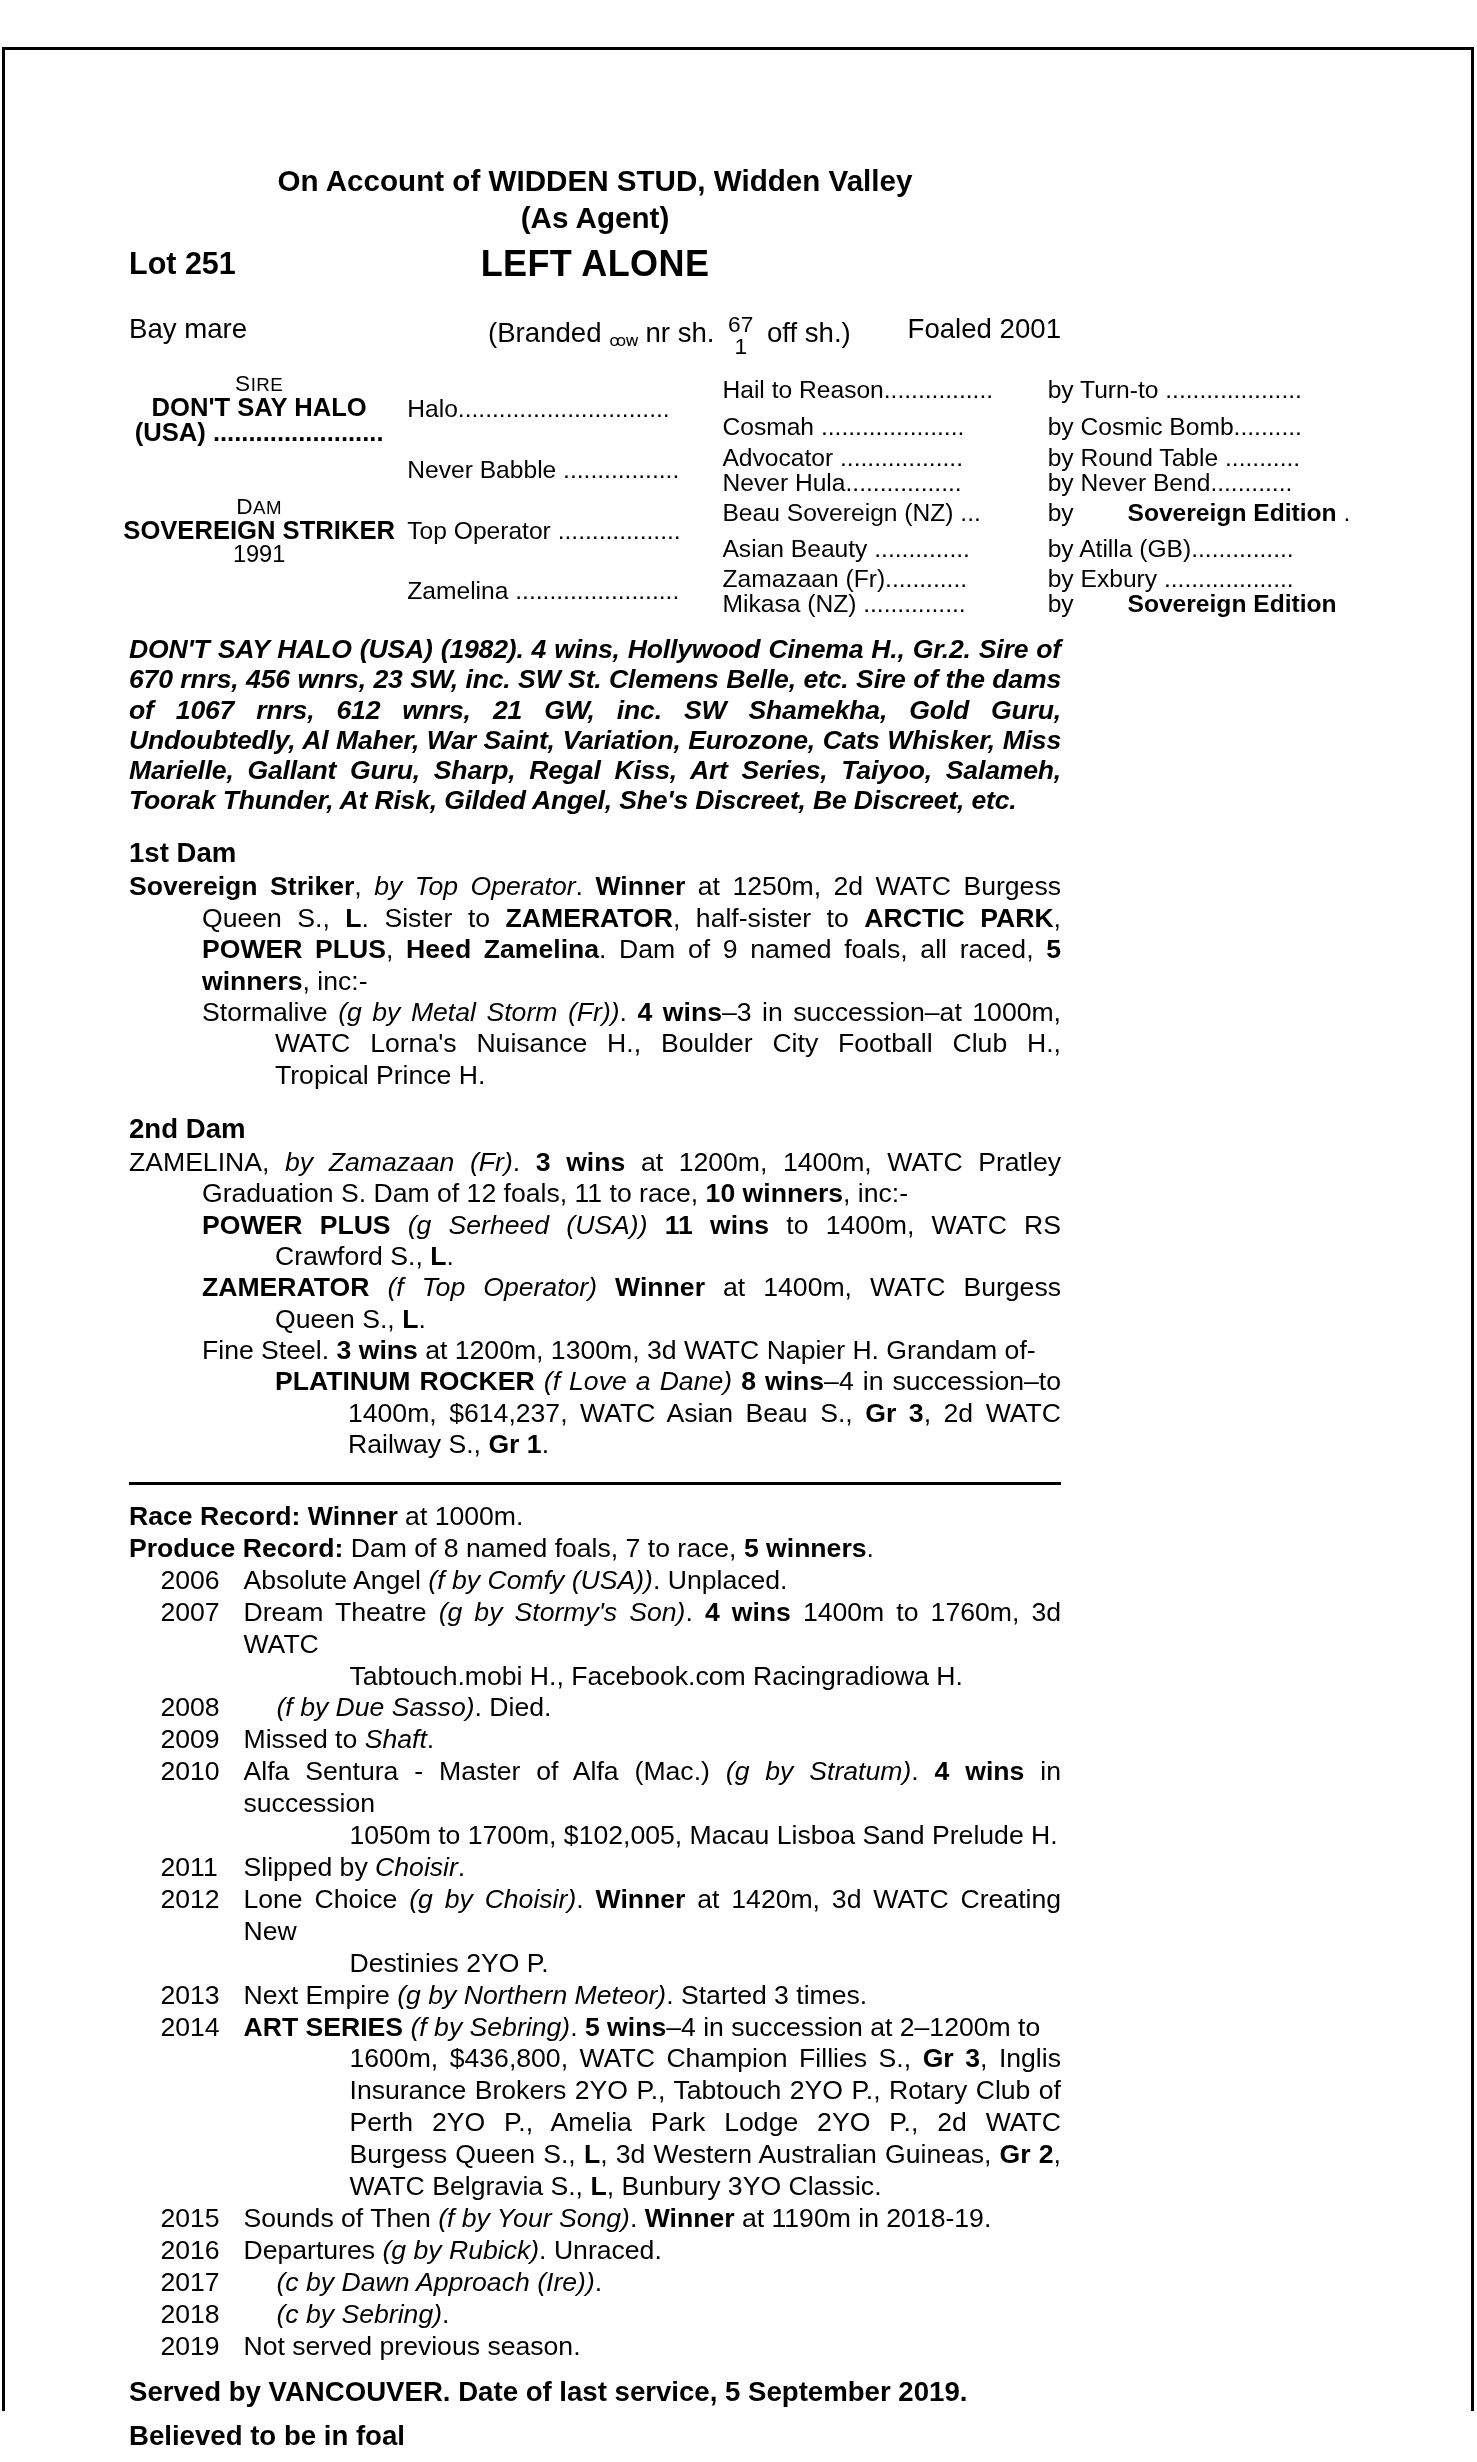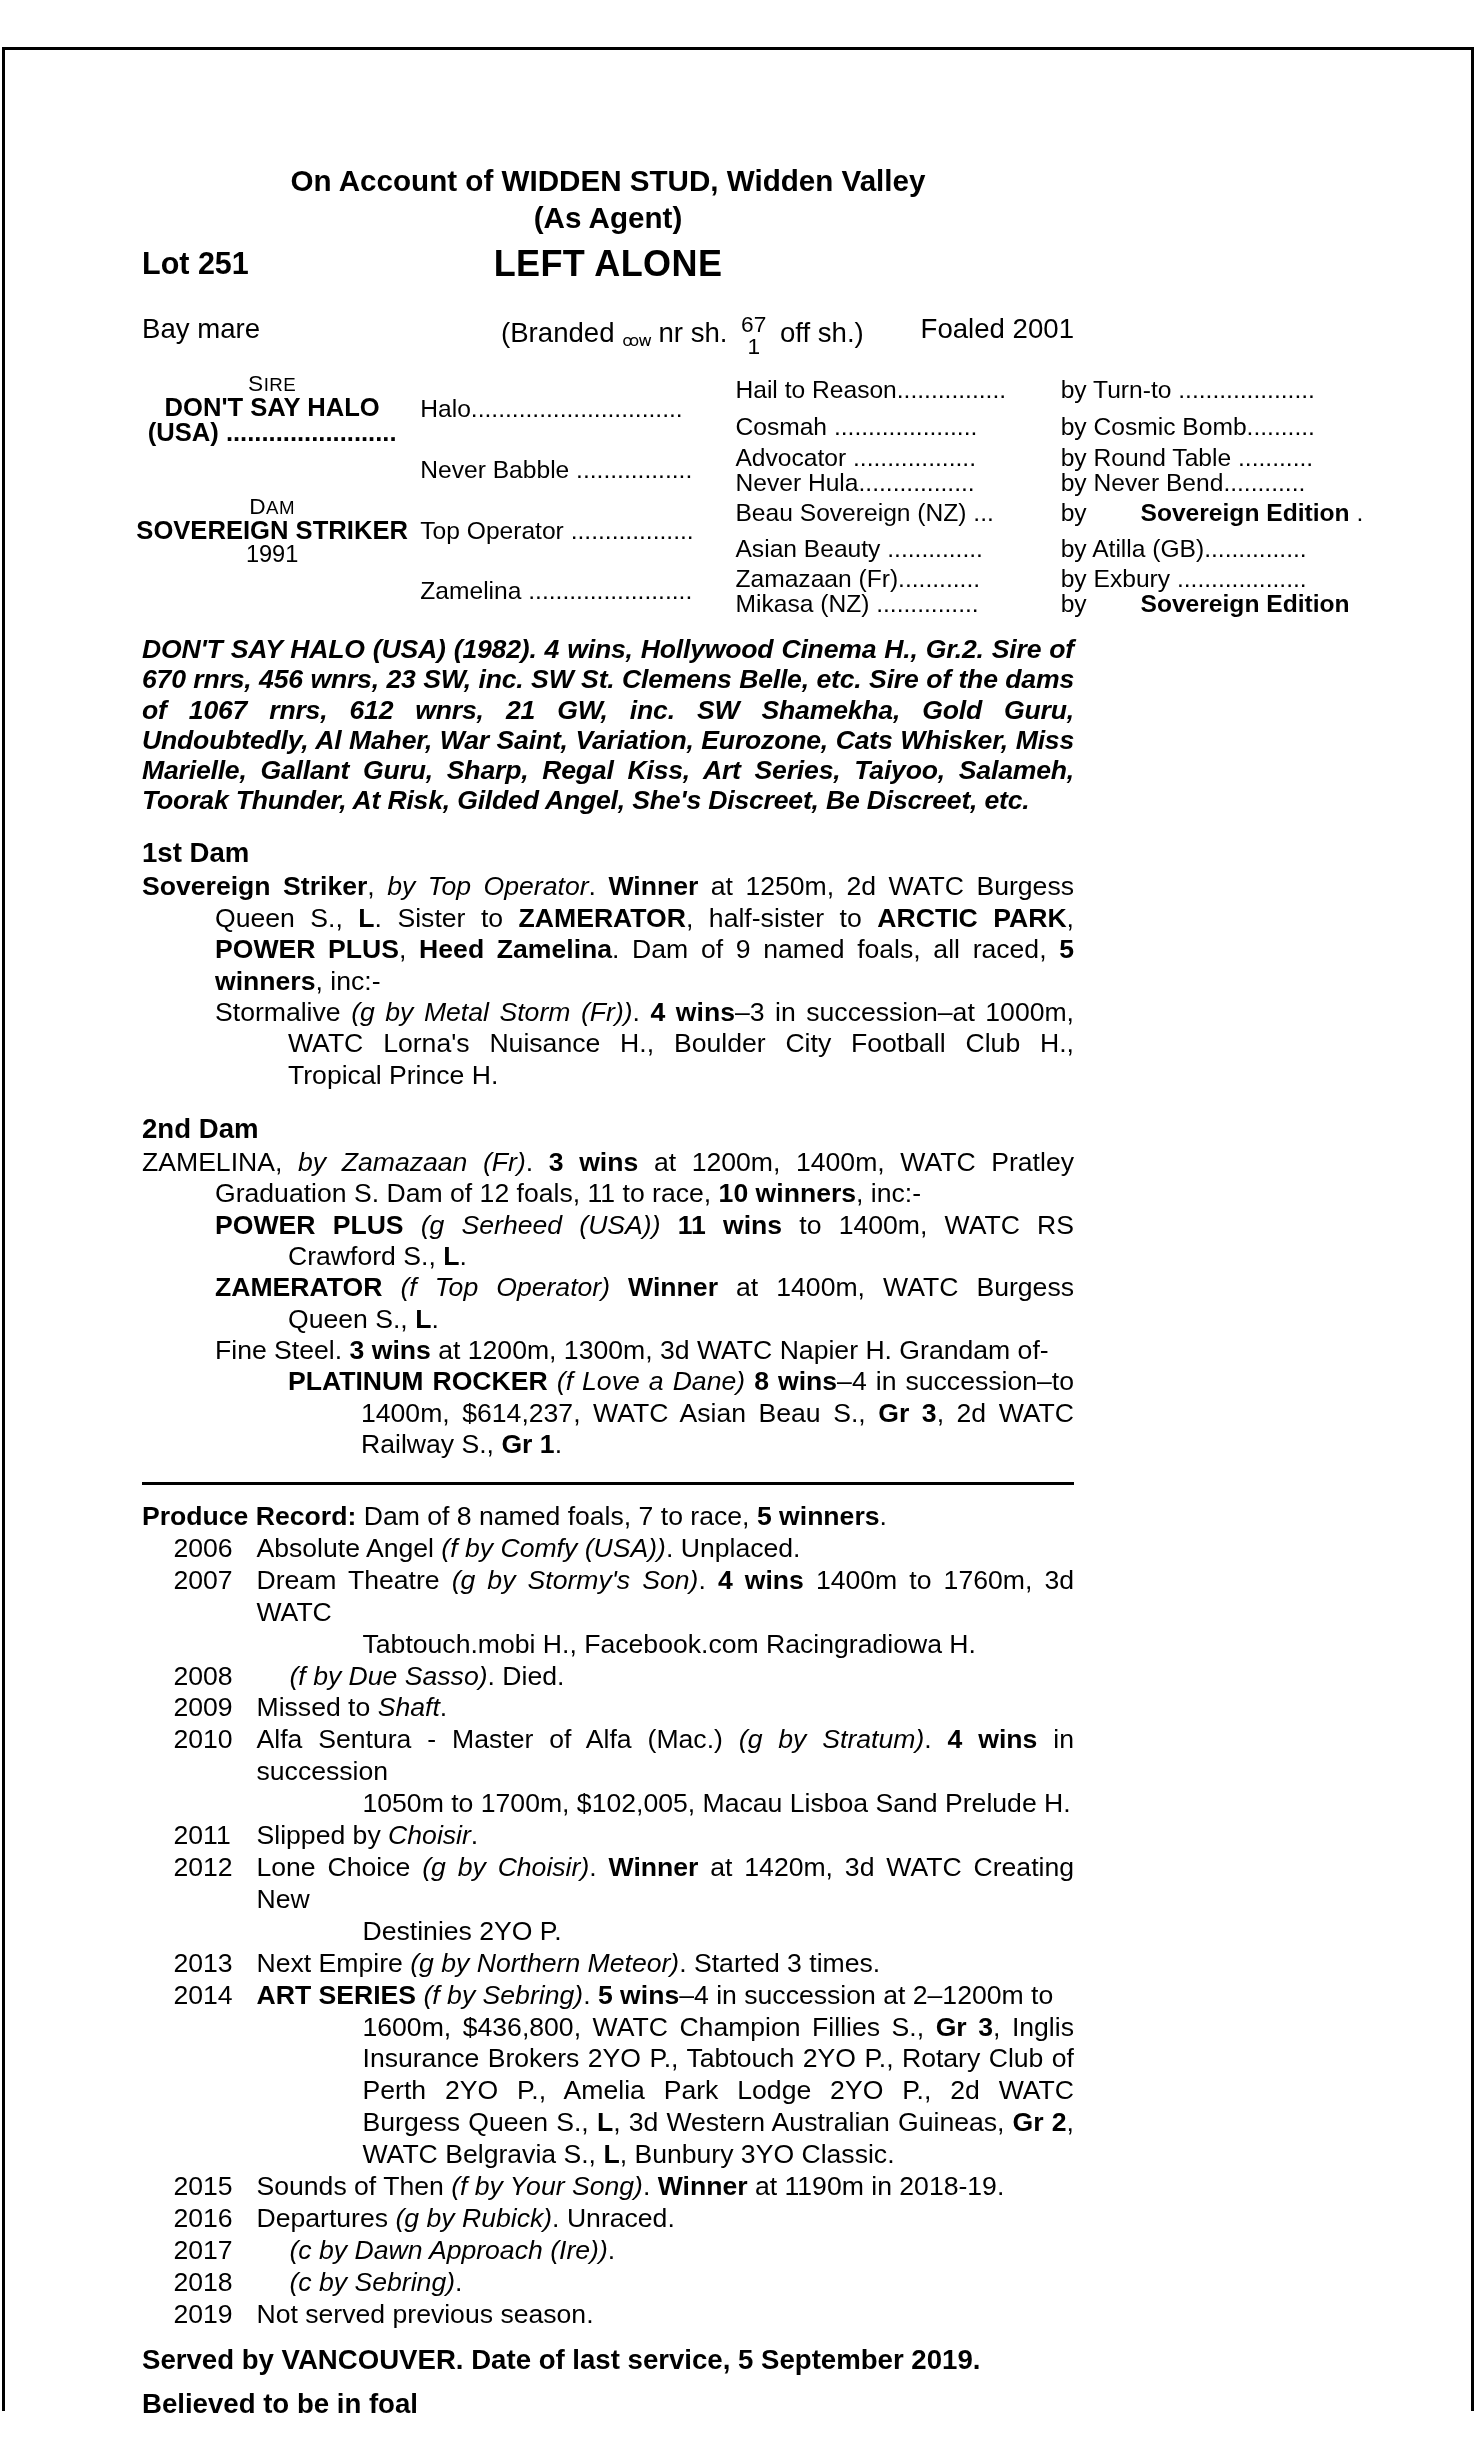--- a/index.html
+++ b/index.html
@@ -25,21 +25,21 @@
     left: 2px;
     top: 47px;
     width: 1472px;
     height: 2364px;
     border: 3px solid #000;
     border-bottom: none;
     box-sizing: border-box;
   }
   .content {
     position: absolute;
-    left: 16px;
+    left: 3px;
     top: 0;
     width: 1184px;
     padding: 0;
   }
 
   
   .vendor-block {
     text-align: center;
     font-weight: bold;
     font-size: 29.6px;
@@ -366,20 +366,21 @@
     <div class="para sub-hang"><b>POWER PLUS</b> <i>(g Serheed (USA))</i> <b>11 wins</b><span> to 1400m, WATC RS Crawford S., </span><b>L</b><span>.</span></div>
 
     <div class="para sub-hang"><b>ZAMERATOR</b> <i>(f Top Operator)</i> <b>Winner</b><span> at 1400m, WATC Burgess Queen S., </span><b>L</b><span>.</span></div>
 
     <div class="para hang2" style="padding-left:73px;"><span>Fine Steel</span>. <b>3 wins</b><span> at 1200m, 1300m, 3d WATC Napier H. Grandam of-</span></div>
 
     <div class="para sub-hang3"><b>PLATINUM ROCKER</b> <i>(f Love a Dane)</i> <b>8 wins</b><span>–4 in succession–to 1400m, $614,237, WATC Asian Beau S., </span><b>Gr 3</b><span>, 2d WATC Railway S., </span><b>Gr 1</b><span>.</span></div>
 
     <div class="divider"></div>
 
+    <div class="rec-line"><b>Race Record:</b> <b>Winner</b><span> at 1000m.</span></div>
 
     <div class="rec-line"><b>Produce Record:</b><span> Dam of 8 named foals, 7 to race, </span><b>5 winners</b><span>.</span></div>
 
     <div class="produce-list">
 
       <div class="prod-item">
         <span class="prod-year">2006</span>
         <span class="prod-text"><span>Absolute Angel </span><i>(f by Comfy (USA))</i><span>. Unplaced.</span></span>
       </div>
 

